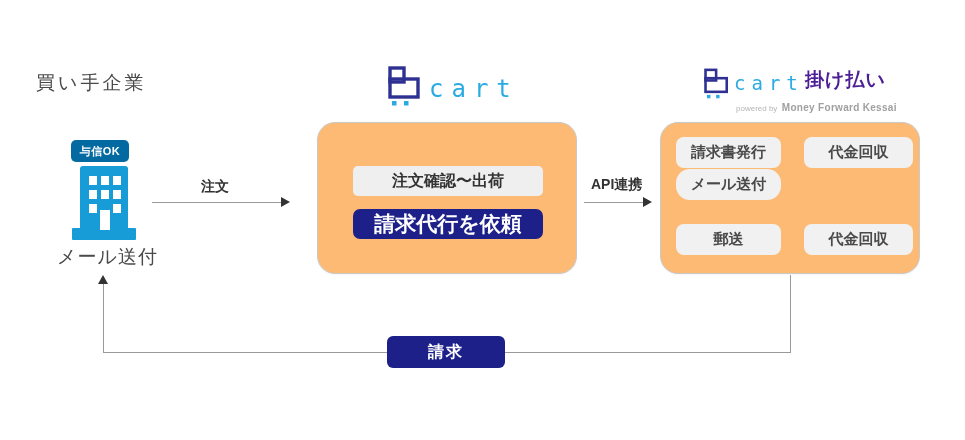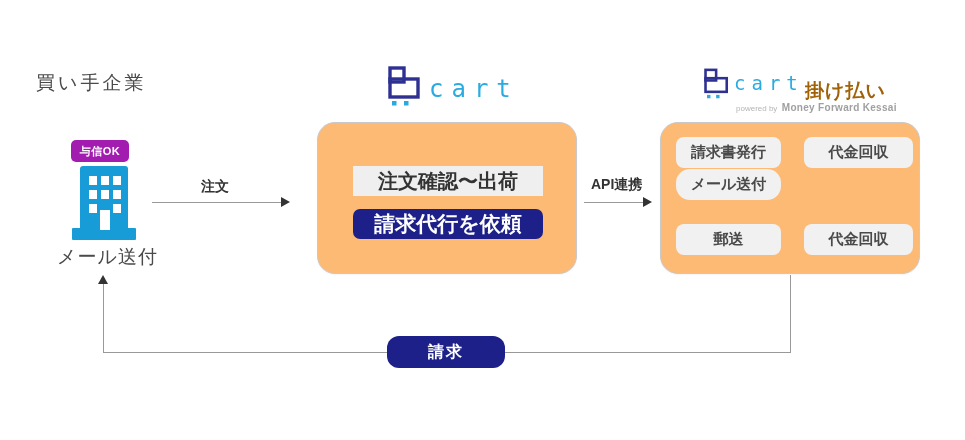--- a/index.html
+++ b/index.html
@@ -9,21 +9,21 @@
     position:relative; width:965px; height:440px; background:#ffffff;
     overflow:hidden; margin:0 auto;
   }
   
   .buyer-heading {
     position:absolute; left:36px; top:70px;
     font-size:19px; color:#4a4a4a; letter-spacing:3px;
   }
   .credit-badge {
     position:absolute; left:71px; top:140px; width:58px; height:22px;
-    background:#a21caf; border-radius:5px; color:#fff;
+    background:#0369a1; border-radius:5px; color:#fff;
     font-size:11px; font-weight:bold; text-align:center; line-height:22px;
     letter-spacing:0.5px;
   }
   .building { position:absolute; left:72px; top:166px; width:64px; height:74px; }
   .customer-label {
     position:absolute; left:57px; top:244px;
     font-size:19px; color:#4a4a4a; letter-spacing:1px;
   }
   
   .hline { position:absolute; height:1px; background:#999; }
@@ -41,56 +41,56 @@
   }
   
   .logo-cart-text {
     position:absolute; color:#29abe2;
     font-family:"DejaVu Sans Mono","Liberation Mono",monospace;
     font-weight:normal;
   }
   .logo-mid-cart { left:429px; top:75px; font-size:24px; letter-spacing:8px; }
   .logo-right-cart { left:734px; top:72px; font-size:19px; letter-spacing:6px; }
   .logo-suffix {
-    position:absolute; left:805px; top:78px;
-    font-size:19px; font-weight:bold; color:#a16207; letter-spacing:1px;
+    position:absolute; left:805px; top:67px;
+    font-size:19px; font-weight:bold; color:#4c1d95; letter-spacing:1px;
   }
   .powered-line { position:absolute; left:736px; top:97px; white-space:nowrap; }
   .powered-by { font-size:8px; color:#b5b5b5; }
   .powered-brand { font-size:10px; color:#a0a0a0; font-weight:bold; letter-spacing:0.3px; }
   .logo-icon { position:absolute; }
   .logo-icon-mid { left:388px; top:66px; width:33px; height:40px; }
   .logo-icon-right { left:704px; top:68px; width:25px; height:31px; }
   
   .process-box {
     position:absolute; width:260px; height:152px; top:122px;
     background:#fdba74; border:1px solid #c9c9c9; border-radius:18px;
     box-shadow:0 1px 2px rgba(0,0,0,0.04);
   }
   .box-bcart { left:317px; }
   .box-kakebarai { left:660px; }
   .pill {
     position:absolute; display:flex; align-items:center; justify-content:center;
     font-weight:bold; text-align:center;
   }
-  .pill-gray { background:#efeff0; color:#333; border-radius:0; font-size:20px; }
+  .pill-gray { background:#efeff0; color:#333; border-radius:5px; font-size:16px; }
   .pill-navy { background:#1d2088; color:#fff; border-radius:7px; font-size:21px; }
   .mid-pill { left:35px; width:190px; height:30px; }
   .mid-pill-1 { top:43px; }
   .mid-pill-2 { top:86px; }
   .k-pill { background:#f1f1f2; color:#4a4a4a; border-radius:8px; font-size:15px; height:31px; }
   .k-col1 { left:15px;  width:105px; }
   .k-col2 { left:143px; width:109px; }
   .k-row1 { top:14px; }
   .k-row2 { top:46px;border-radius:14px; }
   .k-row3 { top:101px; }
   
   .billing-badge {
     position:absolute; left:387px; top:336px; width:118px; height:32px;
-    background:#1d2088; border-radius:12px; color:#fff;
+    background:#1d2088; border-radius:6px; color:#fff;
     font-size:16px; font-weight:bold; text-align:center; line-height:32px;
     letter-spacing:2px; z-index:3;
   }
 </style>
 </head>
 <body>
 
 <div class="canvas">
 
   <div class="buyer-heading">買い手企業</div>

